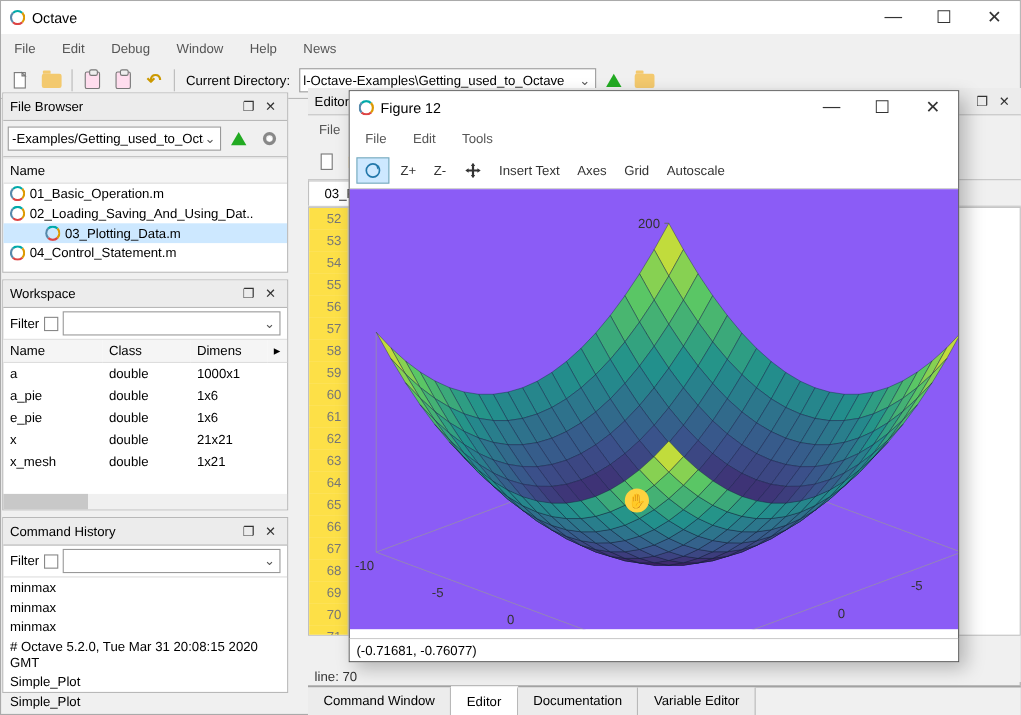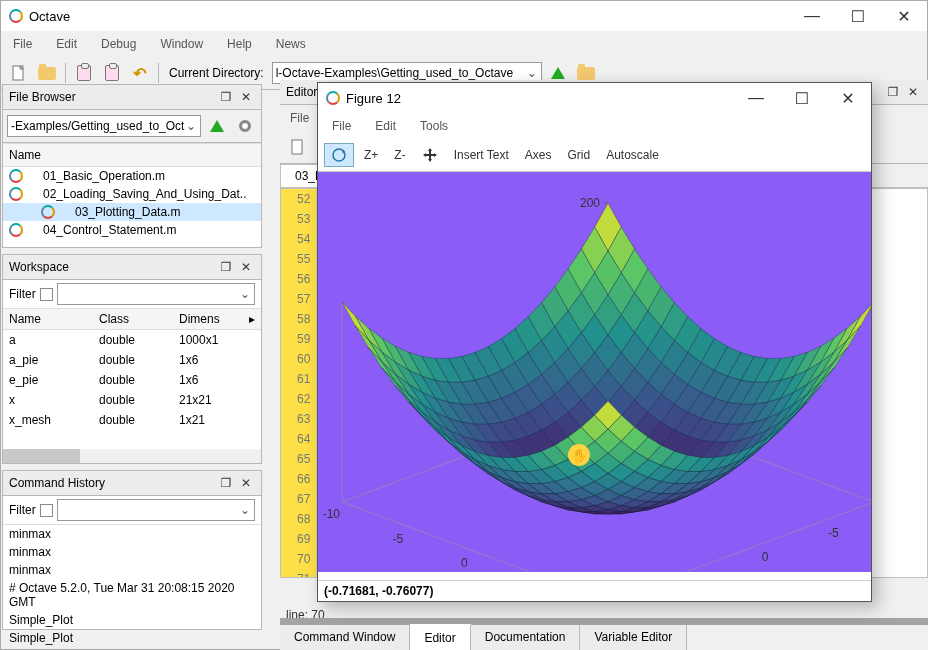--- a/index.html
+++ b/index.html
@@ -15,21 +15,21 @@
 .toolbar{display:flex;align-items:center;gap:4px;padding:4px 6px;border-bottom:1px solid #b8b8b8;background:#f0f0f0;}
 .tbtn{padding:2px;border:1px solid transparent;display:flex;align-items:center;justify-content:center;width:24px;height:24px;}
 .tsep{width:1px;height:20px;background:#b8b8b8;margin:0 2px;}
 .combo{border:1px solid #999;background:#fff;height:22px;padding:2px 3px;display:flex;align-items:center;}
 .combo input{border:none;outline:none;flex:1;font-size:12px;}
 .chev{width:12px;text-align:center;color:#555;}
 .panel{position:absolute;background:#fff;border:1px solid #b8b8b8;}
 .panelh{background:#ececec;padding:4px 6px;display:flex;align-items:center;border-bottom:1px solid #b8b8b8;}
 .panelh .t{flex:1;}
 .pbtn{width:18px;height:16px;display:flex;align-items:center;justify-content:center;color:#333;margin-left:2px;}
-.filelist .row{display:flex;align-items:center;padding:2px 6px;gap:20px;}
+.filelist .row{display:flex;align-items:center;padding:2px 6px;gap:4px;}
 .filelist .row.sel{background:#cde8ff;padding-left:38px;}
 .filelist .header{background:#f5f5f5;border-bottom:1px solid #ddd;border-top:1px solid #ddd;font-weight:400;padding:4px 6px;}
 .oicon{width:14px;height:14px;border-radius:50%;border:2px solid;border-top-color:#0aa;border-right-color:#d90;border-bottom-color:#d44;border-left-color:#58a;display:inline-block;}
 .gear{width:16px;height:16px;display:inline-block;position:relative;}
 .gear::before{content:"";position:absolute;inset:2px;border-radius:50%;border:3px solid #888;background:radial-gradient(circle,#fff 2px,transparent 2px);}
 .uparrow{width:0;height:0;border-left:7px solid transparent;border-right:7px solid transparent;border-bottom:12px solid #2a2;}
 .folder{width:18px;height:13px;background:#f3c96e;border-radius:2px;position:relative;display:inline-block;}
 .folder::before{content:"";position:absolute;top:-3px;left:1px;width:7px;height:3px;background:#f3c96e;border-radius:1px 1px 0 0;}
 .clipb{width:14px;height:16px;border:1px solid #777;background:#fde;border-radius:2px;position:relative;display:inline-block;}
 .clipb::before{content:"";position:absolute;top:-3px;left:3px;width:6px;height:4px;border:1px solid #777;border-radius:2px;background:#eee;}
@@ -44,22 +44,22 @@
 .hist{padding:2px 6px;}
 .editor{position:absolute;left:280px;top:80px;width:648px;height:540px;background:#f0f0f0;}
 .gutter{background:#fde047;color:#777;text-align:right;padding:1px 6px 1px 16px;user-select:none;border-right:1px solid #d0d0d0;}
 .codearea{position:relative;background:#fff;border:1px solid #c0c0c0;}
 .codeln{display:flex;font-family:Consolas,monospace;font-size:13px;line-height:18px;}
 .fig{left:317px;top:82px;width:555px;height:520px;background:#fff;border:1px solid #555;box-shadow:6px 6px 16px rgba(0,0,0,.25);}
 .fig .toolbar{border-bottom:1px solid #ccc;}
 .figtool{padding:3px 6px;color:#333;}
 .figtool.act{background:#cde8ff;border:1px solid #7ab;}
 .canvas{position:relative;flex:1;background:#8b5cf6;}
-.status{position:absolute;bottom:0;left:0;right:0;border-top:1px solid #ccc;padding:3px 6px;background:#fff;font-weight:bold;}
-.tabs{position:absolute;bottom:0;left:280px;right:0;display:flex;background:#f0f0f0;border-top:7px solid #a3a3a3;}
+.status{position:absolute;bottom:0;left:0;right:0;border-top:1px solid #ccc;padding:3px 6px;background:#fff;}
+.tabs{position:absolute;bottom:0;left:280px;right:0;display:flex;background:#f0f0f0;border-top:2px solid #a3a3a3;}
 .tab{padding:5px 14px;border-right:1px solid #b8b8b8;background:#ececec;}
 .tab.act{background:#fff;border-top:2px solid #fff;margin-top:-1px;}
 .botstat{position:absolute;bottom:25px;left:280px;padding:3px 6px;color:#333;}
 .sbtrack{background:#f0f0f0;}
 .sbth{background:#c8c8c8;}
 svg{display:block;}
 .ftabbar{display:flex;background:#f0f0f0;border-bottom:1px solid #c0c0c0;}
 .ftab{padding:4px 14px;background:#fff;border:1px solid #c0c0c0;border-bottom:none;margin-right:2px;}
 </style>
 </head>

